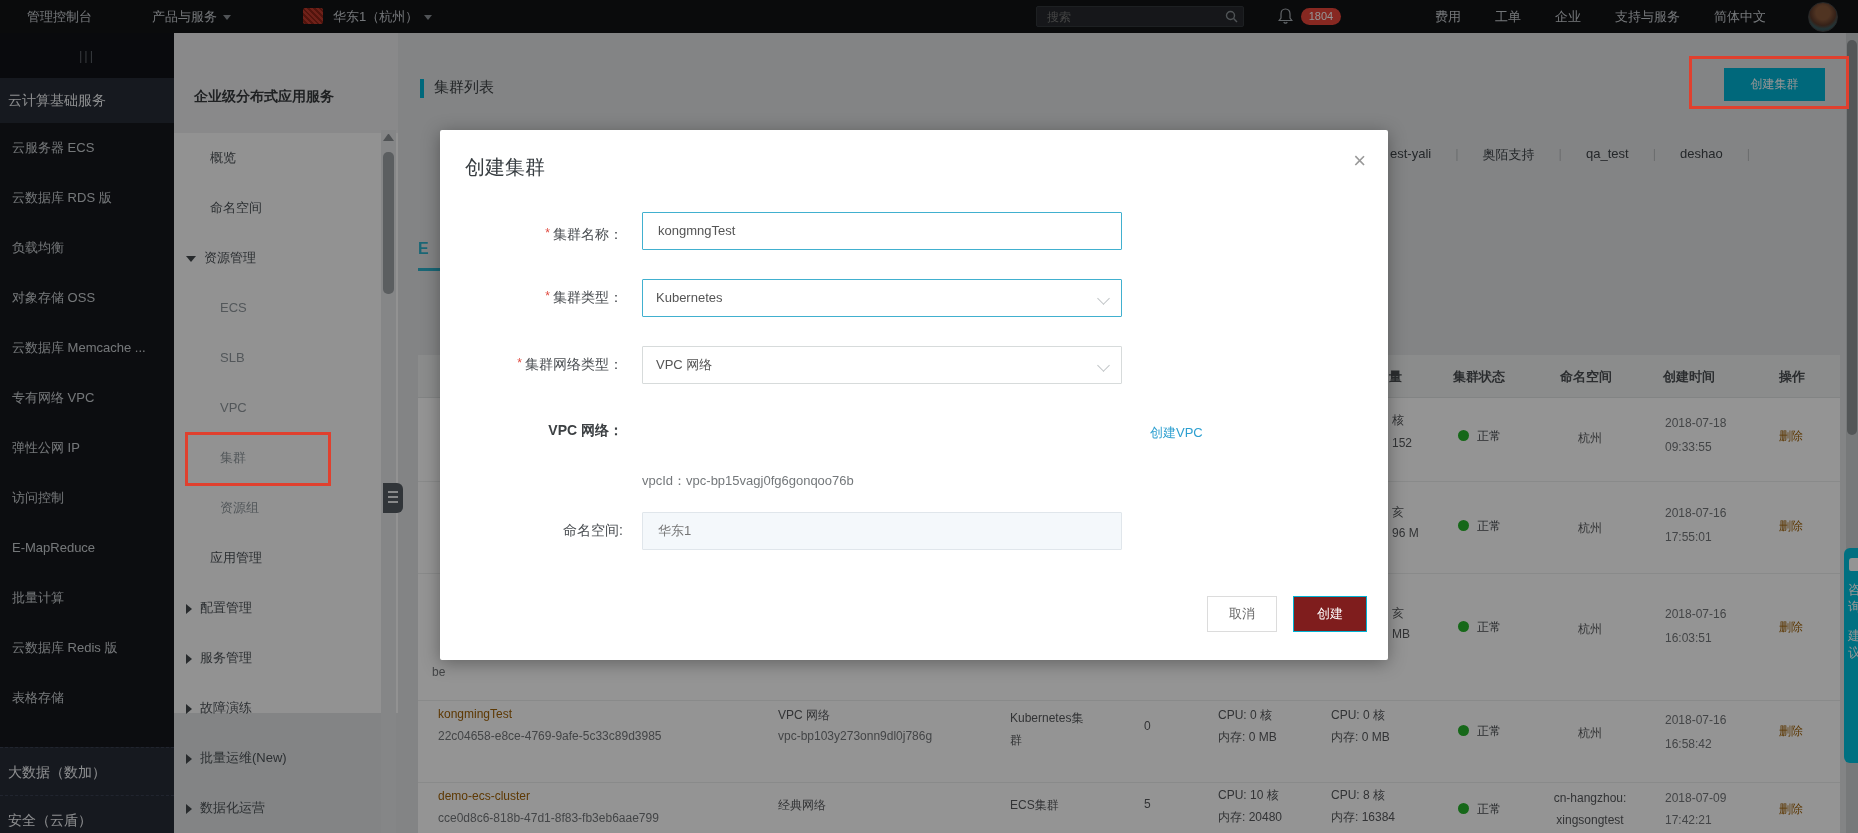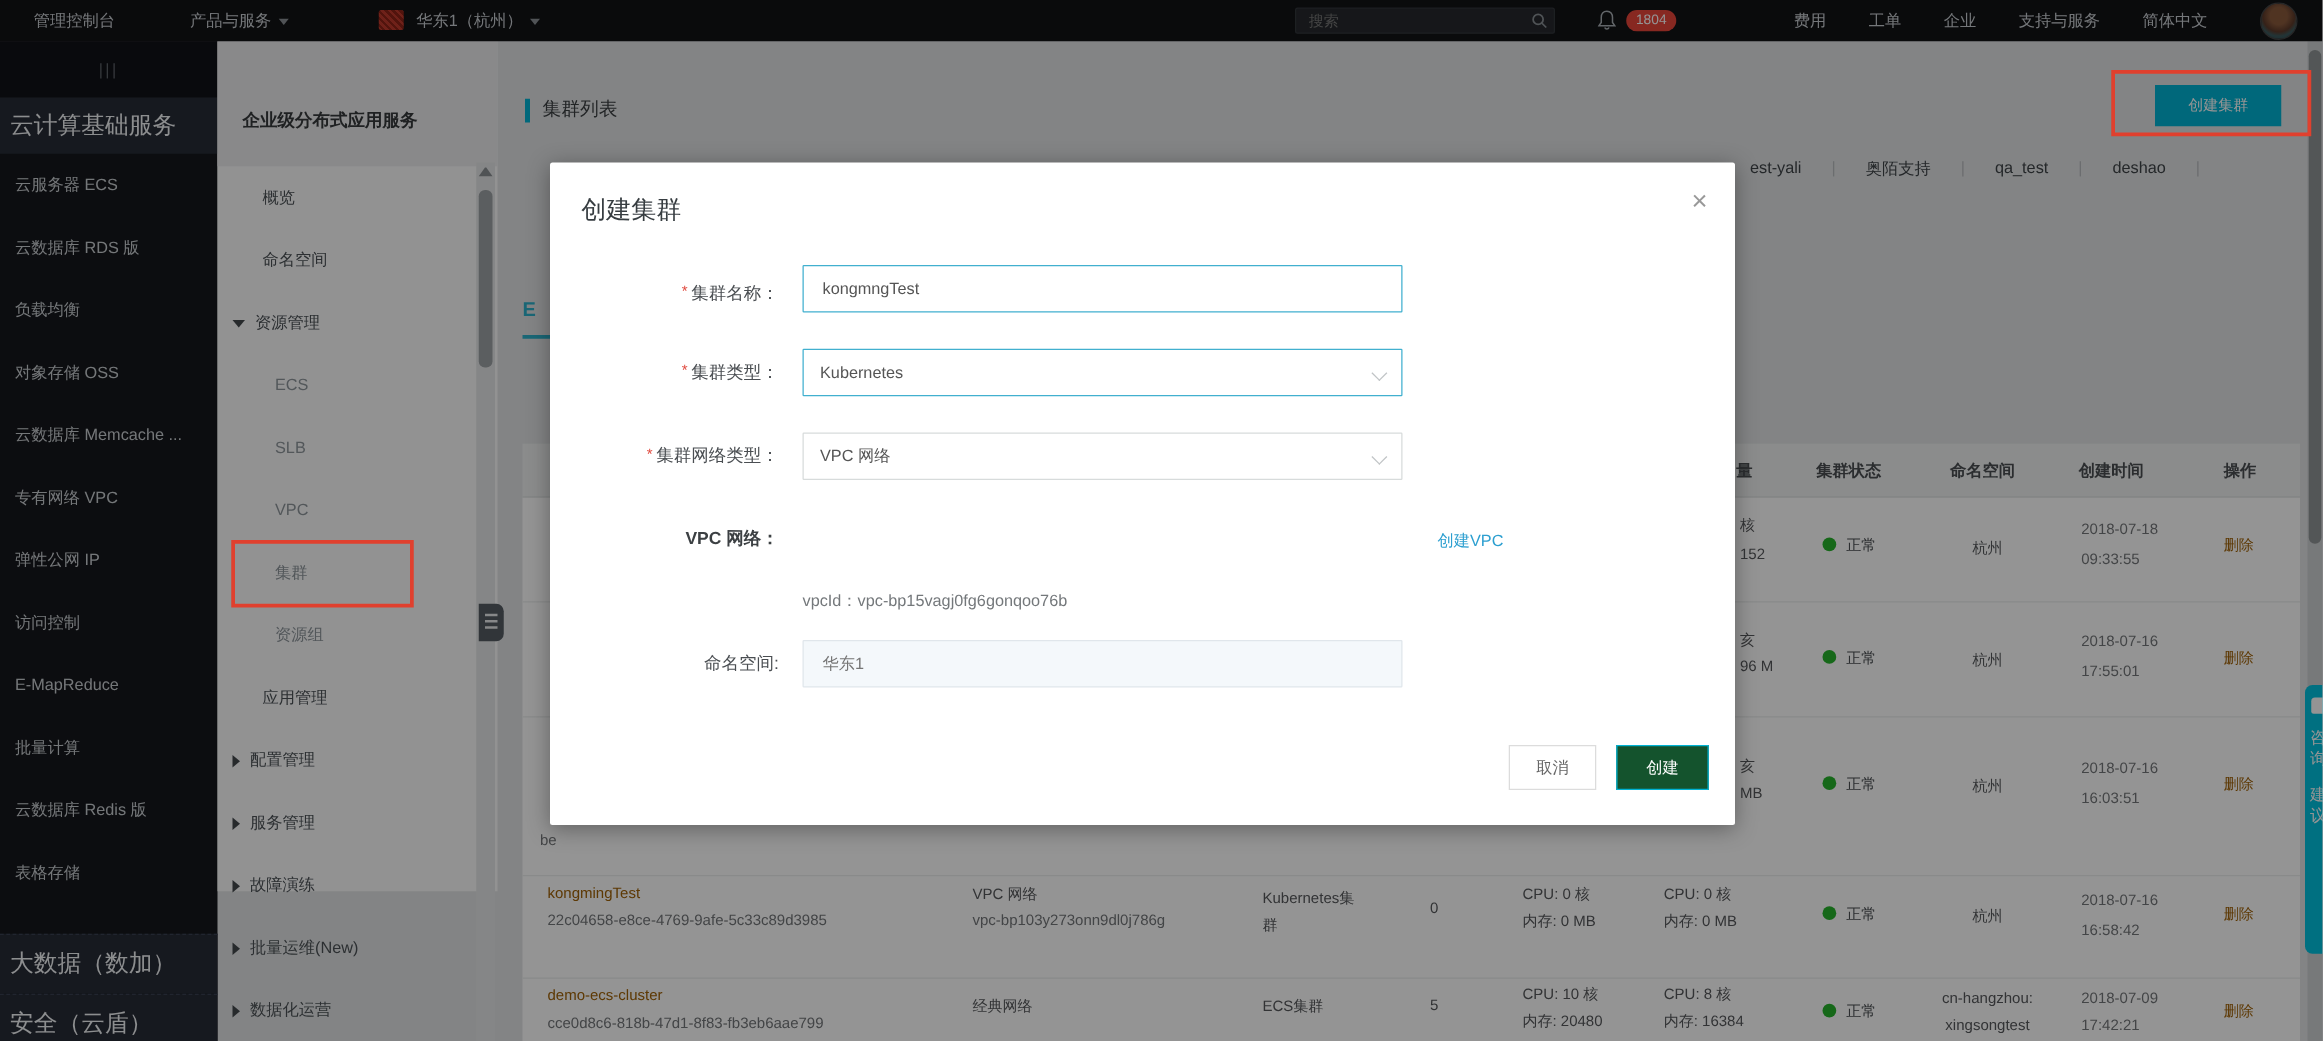--- a/index.html
+++ b/index.html
@@ -14,21 +14,21 @@
   #nav-search{left:1036px;top:6px;width:208px;height:21px;background:#26292d;border:1px solid #33373c;border-radius:2px;}
   #nav-search input{position:absolute;left:8px;top:0;width:170px;height:19px;background:transparent;border:none;outline:none;color:#9aa0a5;font-size:12px;}
   #nav-badge{left:1301px;top:8px;min-width:40px;height:17px;background:#e9453a;border-radius:9px;color:#fff;font-size:11px;line-height:17px;text-align:center;padding:0 6px;}
   #nav-avatar{left:1808px;top:2px;width:30px;height:30px;border-radius:50%;background:radial-gradient(circle at 50% 35%,#8a5a3c 0 30%,#5d3a2a 55%,#3c5a5e 70%,#2d4043 100%);border:1px solid #444;}
   #nav-flag{left:303px;top:8px;width:20px;height:16px;border-radius:2px;background:repeating-linear-gradient(45deg,#c0392b 0 2px,#8e2418 2px 4px);}
   #nav-links{right:92px;top:0;display:flex;gap:34px;}
 
   
   #sidebar1{left:0;top:33px;width:174px;height:800px;background:#16181d;}
   #sb1-top{height:45px;background:#101217;color:#5c6167;font-size:13px;text-align:center;line-height:45px;letter-spacing:2px;}
-  .sb1-section{height:45px;background:#262b36;color:#f2f4f6;font-size:19px;line-height:45px;padding-left:8px;}
+  .sb1-section{height:45px;background:#262b36;color:#f2f4f6;font-size:14px;line-height:45px;padding-left:8px;}
   .sb1-item{height:50px;line-height:50px;color:#c9cdd1;font-size:13px;padding-left:12px;white-space:nowrap;overflow:hidden;}
   .sb1-bottom{border-top:1px dashed #3a4152;}
 
   
   #sidebar2{left:174px;top:33px;width:224px;height:680px;background:#fbfbfc;}
   #sb2-head{height:100px;background:#ececee;color:#36393c;font-size:14px;font-weight:bold;padding:55px 0 0 20px;}
   .sb2-item{height:50px;line-height:50px;font-size:13px;color:#4c5256;white-space:nowrap;}
   .sb2-item.lv1{padding-left:36px;}
   .sb2-item.lv2{padding-left:46px;color:#8f979c;}
   .sb2-item .tri{display:inline-block;margin:0 8px 0 12px;width:0;height:0;vertical-align:middle;}
@@ -37,21 +37,21 @@
   #sb2-scroll{left:381px;top:130px;width:15px;height:703px;background:#e6e7e8;}
   #sb2-arrow{left:383px;top:134px;width:11px;height:0;border-left:5px solid transparent;border-right:5px solid transparent;border-bottom:7px solid #8a8f93;}
   #sb2-thumb{left:383px;top:152px;width:11px;height:142px;background:#9da2a6;border-radius:5px;}
   #collapse-handle{left:383px;top:483px;width:20px;height:30px;background:#555c63;border-radius:0 6px 6px 0;padding:8px 0 0 5px;}
   #collapse-handle i{display:block;width:10px;height:2px;background:#e8eaec;margin-bottom:3px;}
 
   
   #page-title-bar{left:420px;top:79px;width:4px;height:19px;background:#00b3d4;}
   #page-title{left:434px;top:78px;font-size:15px;color:#3c4043;}
   #btn-create-top{left:1724px;top:68px;width:101px;height:33px;background:#00b3d4;color:#fff;font-size:12px;text-align:center;line-height:33px;cursor:pointer;}
-  #ns-tabs{left:1390px;top:126px;display:flex;gap:0;font-size:13px;color:#3f4448;margin-left:10px;}
+  #ns-tabs{left:1390px;top:146px;display:flex;gap:0;font-size:13px;color:#3f4448;}
   #ns-tabs .nst{padding:0 0;}
   #ns-tabs .sep{color:#b9bcbf;margin:0 24px;}
   #tab-e{left:418px;top:240px;font-size:16px;color:#2db2cb;font-weight:bold;}
   #tab-e-line{left:418px;top:268px;width:34px;height:3px;background:#2db2cb;}
 
   
   #tbl-white{left:418px;top:398px;width:1422px;height:435px;background:#ffffff;}
   #tbl-head{left:418px;top:355px;width:1422px;height:43px;background:#eff1f1;border-bottom:1px solid #e0e3e3;}
   .th{position:absolute;top:13px;font-size:13px;color:#4a4e52;font-weight:bold;}
   .row{position:absolute;left:418px;width:1422px;border-top:1px solid #eceeee;}
@@ -70,21 +70,21 @@
   .star{color:#e04a3f;margin-right:3px;font-size:12px;vertical-align:2px;}
   .fbox{position:absolute;left:202px;width:480px;height:38px;border:1px solid #d7dbdb;border-radius:1px;background:#fff;font-size:13px;color:#555;line-height:36px;padding-left:13px;white-space:nowrap;overflow:hidden;}
   .fbox.teal{border-color:#41b0cf;}
   .fbox input{border:none;outline:none;width:440px;height:34px;font-size:13px;color:#555;background:transparent;}
   .fbox.disabled{background:#f4f8fb;border-color:#e0e6eb;color:#c2c6c9;}
   .chev{position:absolute;right:13px;top:14px;width:9px;height:9px;border-left:1px solid #c0c4c6;border-bottom:1px solid #c0c4c6;transform:rotate(-45deg);}
   #vpc-link{position:absolute;left:710px;font-size:13px;color:#2c9fd0;cursor:pointer;}
   #vpcid-note{position:absolute;left:202px;font-size:13px;color:#74787b;}
   .mbtn{position:absolute;top:466px;height:36px;font-size:13px;text-align:center;line-height:34px;cursor:pointer;}
   #btn-cancel{left:767px;width:70px;background:#fff;border:1px solid #dcdcdc;color:#666;}
-  #btn-submit{left:853px;width:74px;background:#14532d;border:1px solid #00b3d4;color:#fff;}
+  #btn-submit{left:853px;width:74px;background:#7f1d1d;border:1px solid #00b3d4;color:#fff;}
 
   
   .redbox{position:absolute;border:3px solid #e0402e;z-index:60;}
 
   
   #main-scroll{left:1846px;top:33px;width:12px;height:800px;background:#cdd0d2;}
   #main-thumb{left:1847px;top:40px;width:10px;height:395px;background:#8f9496;border-radius:5px;}
   #feedback{left:1844px;top:548px;width:40px;height:215px;background:#00c1de;border-radius:6px 0 0 6px;padding-top:10px;display:flex;flex-direction:column;align-items:flex-start;z-index:30;}
   #feedback .fi{width:20px;height:13px;background:#fff;border-radius:3px 3px 6px 2px;margin:0 0 10px 5px;}
   #feedback span{display:block;width:14px;margin-left:4px;color:#fff;font-size:13px;line-height:17px;}

